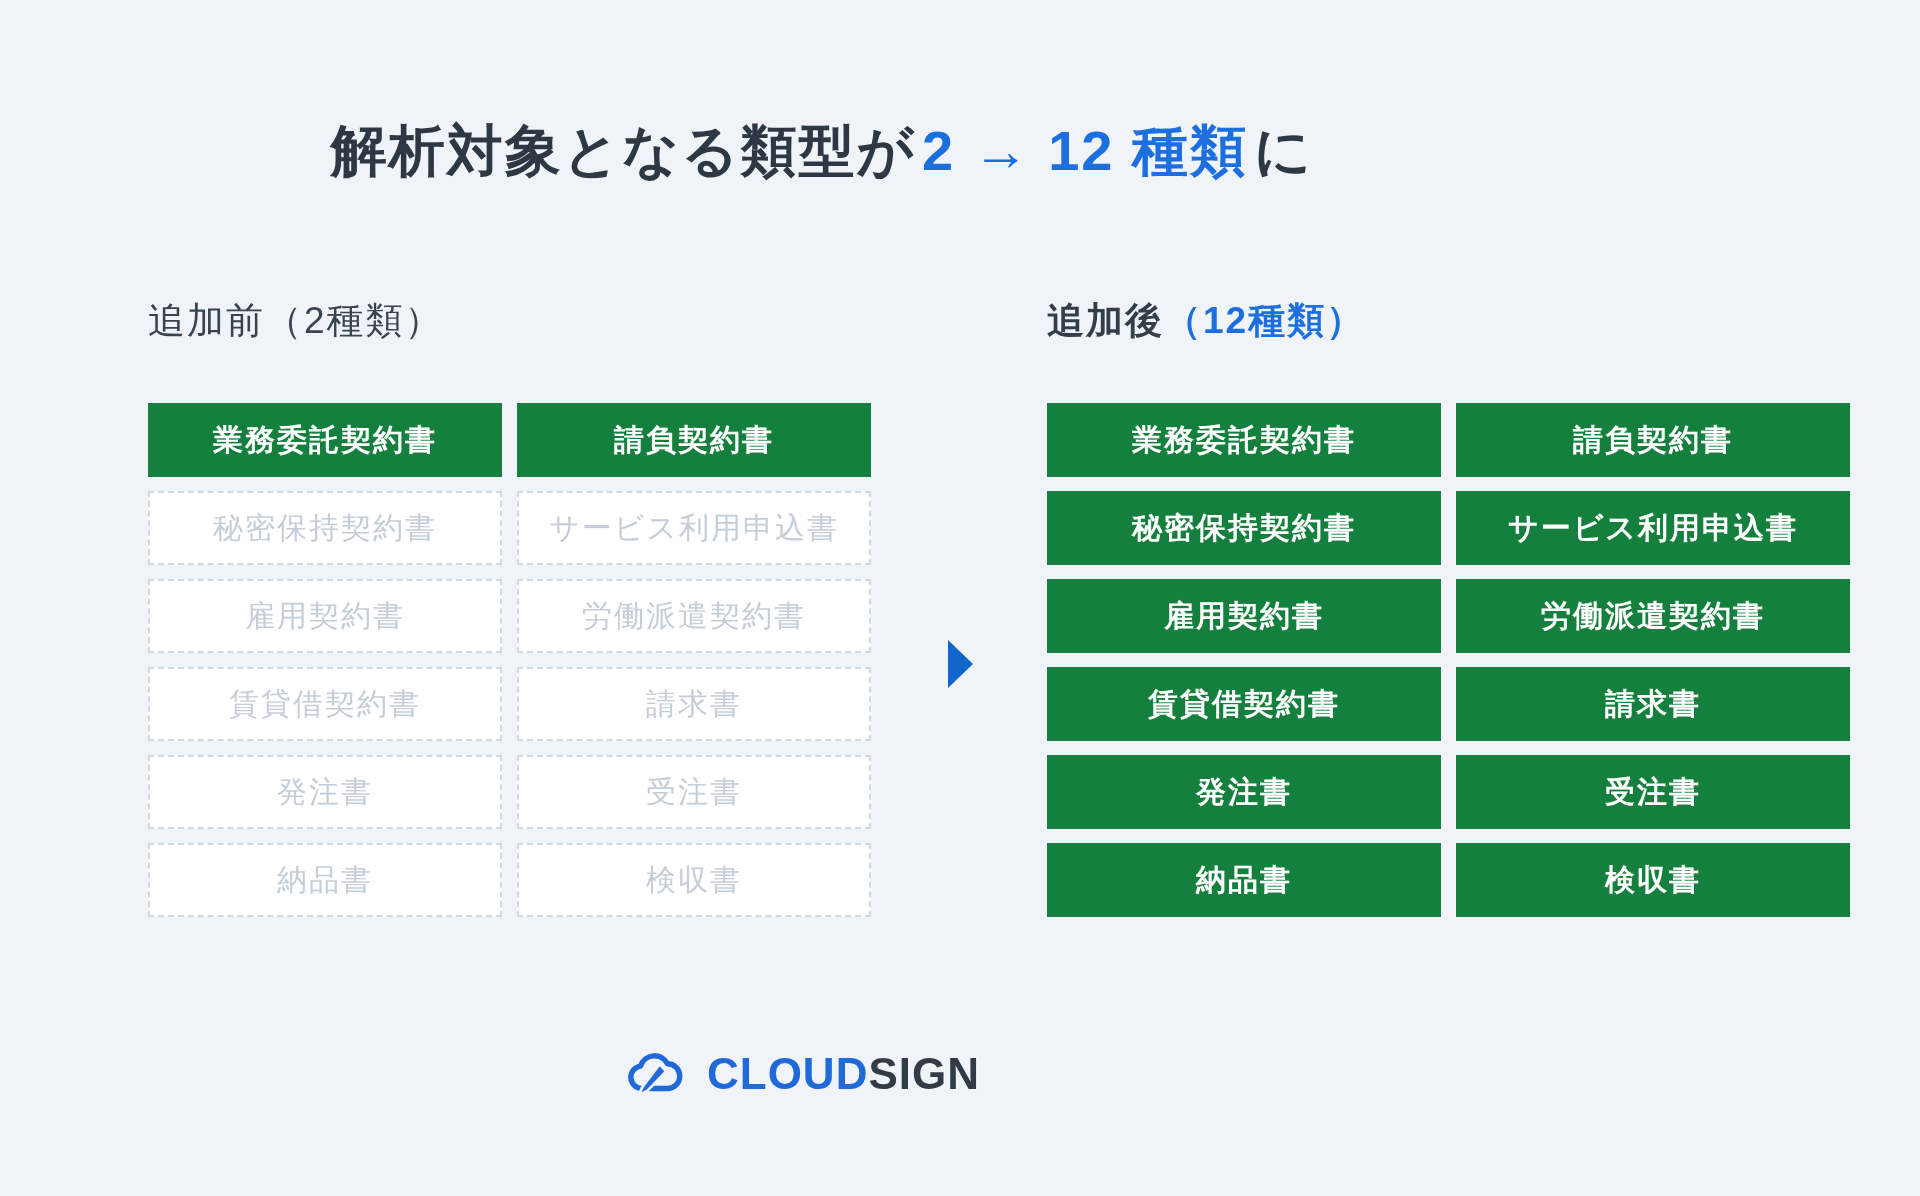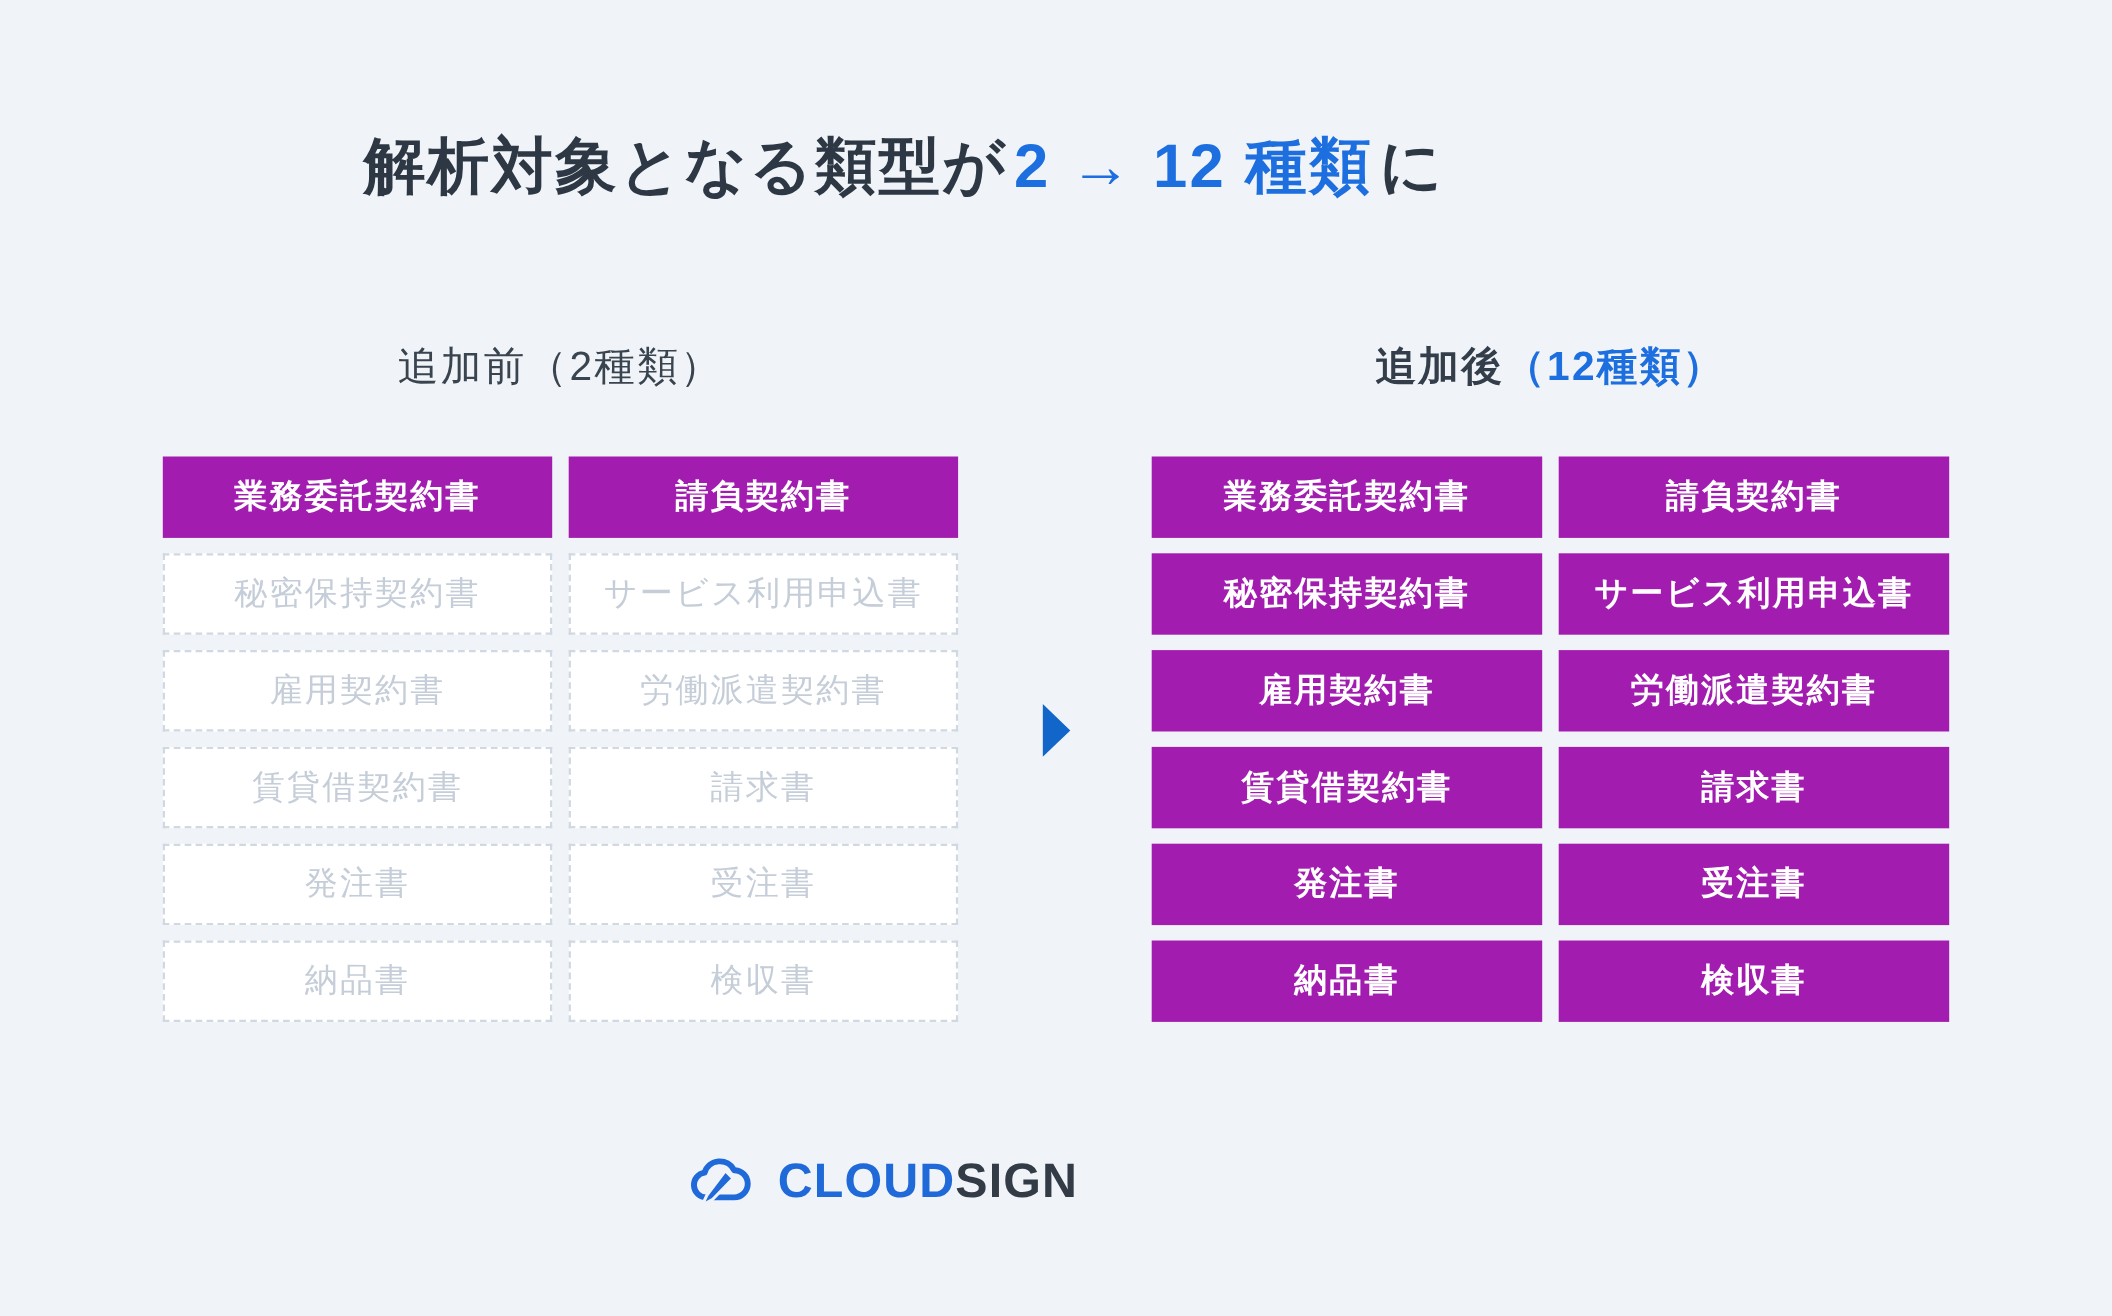--- a/index.html
+++ b/index.html
@@ -16,41 +16,41 @@
     position:absolute;left:0;top:118px;width:1644px;
     text-align:center;
     font-size:56px;font-weight:800;letter-spacing:2px;
     color:#2d3844;margin:0;line-height:66px;
   }
   .title .hl{color:#1d6fe0;padding:0 6px;}
 
   
   .panel{position:absolute;top:296px;}
   .panel-before{left:148px;width:723px;}
-  .panel-after{left:1047px;width:725px;}
+  .panel-after{left:1047px;width:803px;}
   .panel-header{
-    text-align:center;font-size:37px;line-height:50px;
-    color:#39444f;letter-spacing:2px;height:50px;white-space:nowrap;margin-top:12px;
+    text-align:left;font-size:37px;line-height:50px;
+    color:#39444f;letter-spacing:2px;height:50px;white-space:nowrap;
   }
   .panel-before .panel-header{font-weight:400;}
   .panel-after .panel-header{font-weight:800;color:#333e4a;}
   .panel-after .panel-header .hl{color:#1d6fe0;}
 
   .grid{
     margin-top:57px;
     display:grid;
     grid-template-columns:1fr 1fr;
     column-gap:15px;row-gap:14px;
   }
   .box{
     height:74px;line-height:74px;text-align:center;
     font-size:30px;letter-spacing:2px;white-space:nowrap;overflow:hidden;
   }
   .box.blue{
-    background:#a21caf;color:#ffffff;font-weight:700;
+    background:#15803d;color:#ffffff;font-weight:700;
   }
   .box.dashed{
     background:#ffffff;color:#c5cdd8;font-weight:400;
     border:2px dashed #d0d8e2;height:70px;line-height:70px;
     box-sizing:content-box;height:70px;
   }
 
   
   .arrow{
     position:absolute;left:948px;top:640px;

